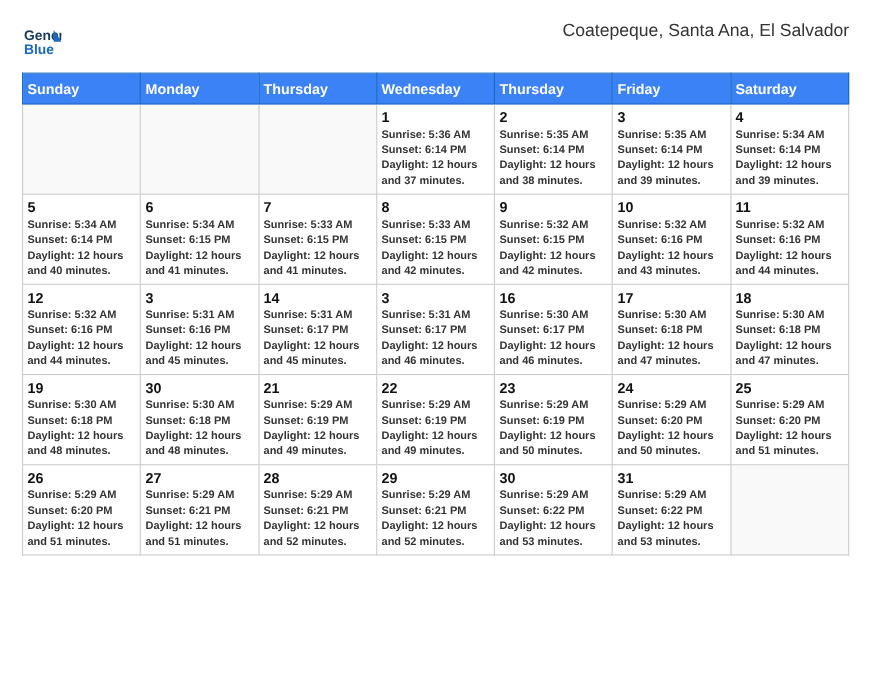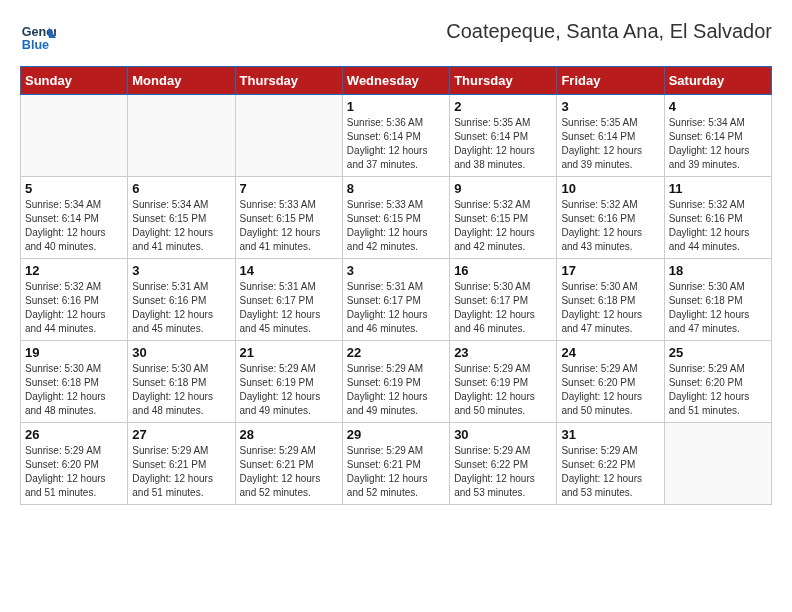--- a/index.html
+++ b/index.html
@@ -27,30 +27,30 @@
     }
     .title-block {
       text-align: right;
     }
     .month-title {
       font-size: 36px;
       font-weight: bold;
       color: #1a3a5c;
     }
     .location-title {
-      font-size: 20px;
+      font-size: 16px;
       color: #333;
     }
     .calendar {
       width: 100%;
       border-collapse: collapse;
       font-size: 11px;
     }
     .calendar th {
-      background: #b91c1c;
+      background: #3b82f6;
       color: #fff;
       padding: 6px 4px;
       text-align: left;
       font-size: 13px;
       border: 1px solid #1a6bbf;
     }
     .calendar td {
       border: 1px solid #ccc;
       vertical-align: top;
       padding: 4px;
@@ -64,20 +64,21 @@
     .day-number {
       font-weight: bold;
       font-size: 13px;
       color: #111;
       margin-bottom: 2px;
     }
     .day-info {
       font-size: 10px;
       color: #333;
       line-height: 1.4;
+      font-weight: bold;
     }
   </style>
 </head>
 <body>
 
 <div class="header">
   <div class="logo">
     <svg class="logo-icon" viewBox="0 0 40 40">
       <text x="2" y="18" font-size="14" font-weight="bold" fill="#1a3a5c">General</text>
       <text x="2" y="32" font-size="14" font-weight="bold" fill="#1a6bbf">Blue</text>

